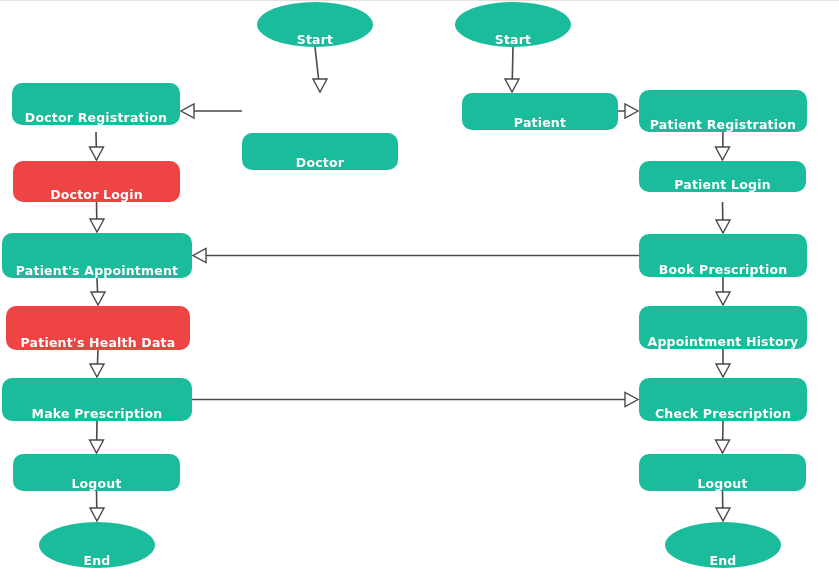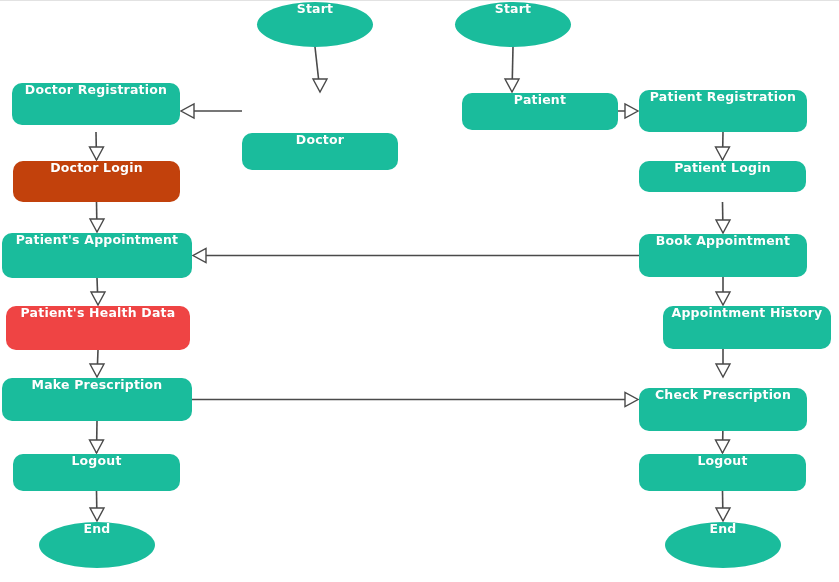--- a/index.html
+++ b/index.html
@@ -7,21 +7,21 @@
   body{
     font-family:"DejaVu Sans","Liberation Sans",sans-serif;
     width:839px;height:582px;overflow:hidden;position:relative;
   }
   #canvas{position:absolute;left:0;top:0;width:839px;height:582px;}
   #topline{position:absolute;left:0;top:0;width:839px;height:1px;background:#e2e2e2;}
   .node{
     position:absolute;
     background:#1abc9c;
     color:#ffffff;
-    display:flex;align-items:flex-start;justify-content:center;
+    display:flex;align-items:flex-end;justify-content:center;
     text-align:center;
     font-weight:bold;
     font-size:12.5px;
     letter-spacing:0.2px;
     box-sizing:border-box;
     line-height:1.1;
     text-shadow:0 0 1px rgba(0,0,0,.10);
   }
   .node.rect{border-radius:10px;}
   .node.ellipse{border-radius:50%;}
@@ -83,42 +83,42 @@
       </div>
       <div class="node rect" style="left: 434px; top: 93px; width: 156px; height: 37px; background: rgb(26, 188, 156); color: rgb(255, 255, 255); margin-left: 28px;">
         <span>Patient</span>
       </div>
       <div class="node rect" style="left: 12px; top: 83px; width: 168px; height: 42px; background: rgb(26, 188, 156); color: rgb(255, 255, 255);">
         <span>Doctor Registration</span>
       </div>
       <div class="node rect" style="left: 639px; top: 90px; width: 168px; height: 42px; background: rgb(26, 188, 156); color: rgb(255, 255, 255);">
         <span>Patient Registration</span>
       </div>
-      <div class="node rect" style="left: 13px; top: 161px; width: 167px; height: 41px; background: #c2410c; color: rgb(255, 255, 255);">
+      <div class="node rect" style="left: 13px; top: 161px; width: 167px; height: 41px; background: #ef4444; color: rgb(255, 255, 255);">
         <span>Doctor Login</span>
       </div>
       <div class="node rect" style="left: 639px; top: 161px; width: 167px; height: 31px; background: rgb(26, 188, 156); color: rgb(255, 255, 255);">
         <span>Patient Login</span>
       </div>
       <div class="node rect" style="left: 2px; top: 233px; width: 190px; height: 45px; background: rgb(26, 188, 156); color: rgb(255, 255, 255);">
         <span>Patient's Appointment</span>
       </div>
       <div class="node rect" style="left: 639px; top: 234px; width: 168px; height: 43px; background: rgb(26, 188, 156); color: rgb(255, 255, 255);">
-        <span>Book Appointment</span>
+        <span>Book Prescription</span>
       </div>
       <div class="node rect" style="left: 6px; top: 306px; width: 184px; height: 44px; background: #ef4444; color: rgb(255, 255, 255);">
         <span>Patient's Health Data</span>
       </div>
-      <div class="node rect" style="left: 639px; top: 306px; width: 168px; height: 43px; background: rgb(26, 188, 156); color: rgb(255, 255, 255); margin-left: 24px;">
+      <div class="node rect" style="left: 639px; top: 306px; width: 168px; height: 43px; background: rgb(26, 188, 156); color: rgb(255, 255, 255);">
         <span>Appointment History</span>
       </div>
       <div class="node rect" style="left: 2px; top: 378px; width: 190px; height: 43px; background: rgb(26, 188, 156); color: rgb(255, 255, 255);">
         <span>Make Prescription</span>
       </div>
-      <div class="node rect" style="left: 639px; top: 388px; width: 168px; height: 43px; background: rgb(26, 188, 156); color: rgb(255, 255, 255);">
+      <div class="node rect" style="left: 639px; top: 378px; width: 168px; height: 43px; background: rgb(26, 188, 156); color: rgb(255, 255, 255);">
         <span>Check Prescription</span>
       </div>
       <div class="node rect" style="left: 13px; top: 454px; width: 167px; height: 37px; background: rgb(26, 188, 156); color: rgb(255, 255, 255);">
         <span>Logout</span>
       </div>
       <div class="node rect" style="left: 639px; top: 454px; width: 167px; height: 37px; background: rgb(26, 188, 156); color: rgb(255, 255, 255);">
         <span>Logout</span>
       </div>
       <div class="node ellipse" style="left: 39px; top: 522px; width: 116px; height: 46px; background: rgb(26, 188, 156); color: rgb(255, 255, 255);">
         <span>End</span>

